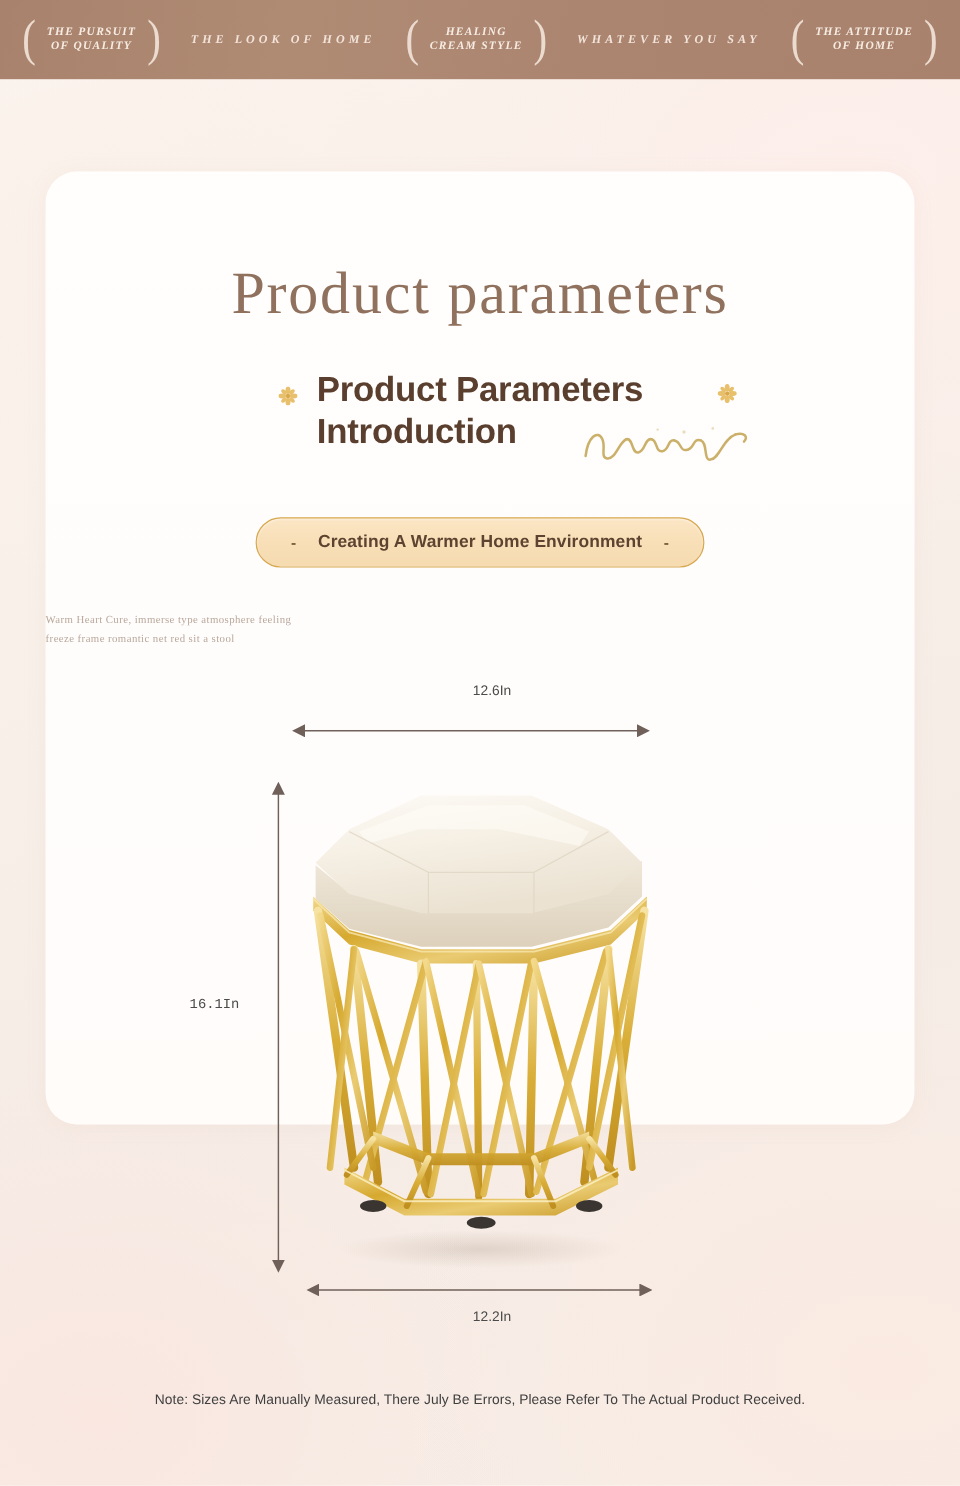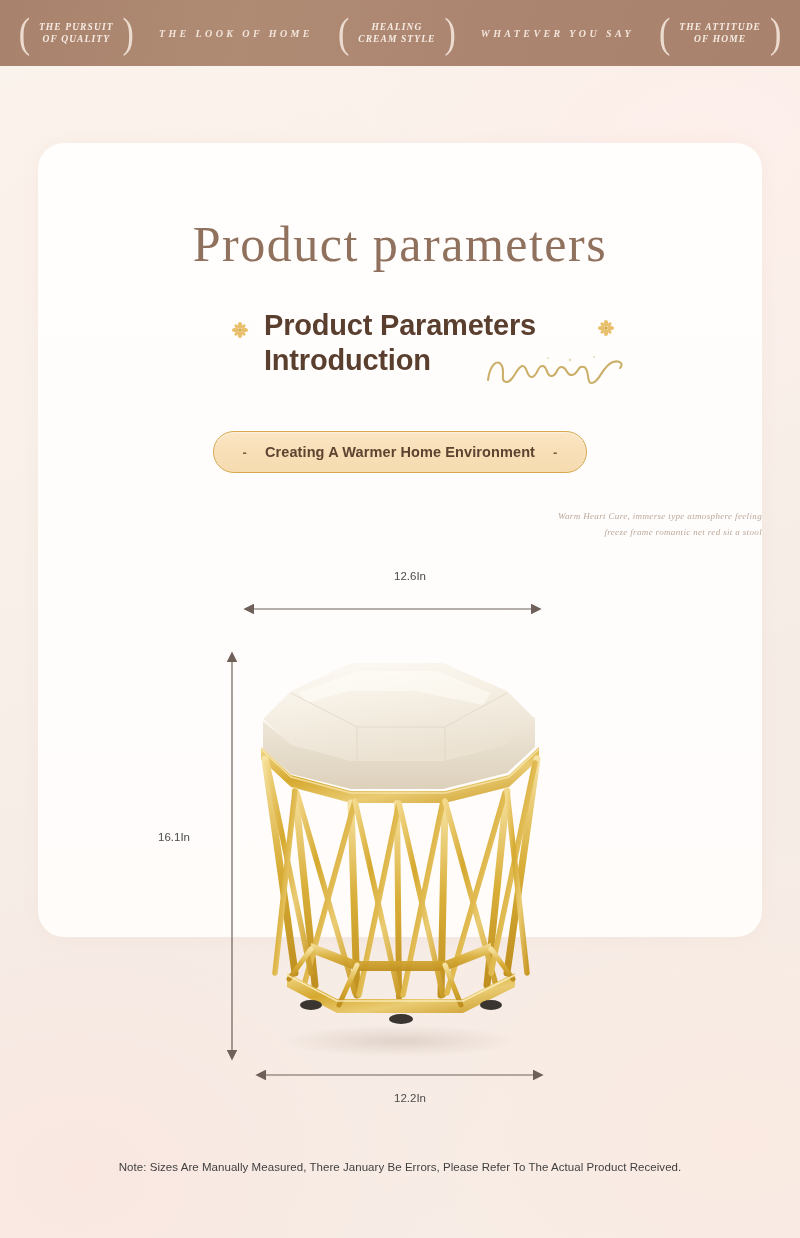--- a/index.html
+++ b/index.html
@@ -82,33 +82,33 @@
     width:374px; height:42px; border-radius:21px;
     background:linear-gradient(180deg,#fbe5c4 0%, #f8dfb7 50%, #f6dbb0 100%);
     border:1.4px solid #d7a84f;
     font-size:14.5px; font-weight:700; color:#5d4330; letter-spacing:.1px;
     box-shadow:inset 0 1px 2px rgba(255,255,255,.55);
   }
   .pill .dash { font-size:13px; color:#7d5d3c; font-weight:700; }
 
   
   .caption {
-    position:absolute; left:0; right:0; top:365px; text-align:right;
+    position:absolute; left:0; right:0; top:365px; text-align:left;
     font-family:"Liberation Serif", serif;
-    font-size:9px; line-height:16px; letter-spacing:.35px; color:#b9a79a;font-style:italic;
+    font-size:9px; line-height:16px; letter-spacing:.35px; color:#b9a79a;
   }
 
   
   .diagram { position:absolute; left:0; top:0; width:724px; height:1066px; }
   .dim-label {
     position:absolute; font-size:11.5px; color:#4b4b4b; white-space:nowrap;margin-left:20px;
   }
   .dim-top    { left:0; right:0; top:427px; text-align:center; }
   .dim-bottom { left:0; right:0; top:949px; text-align:center; }
-  .dim-left   { left:100px; top:688px; }
+  .dim-left   { left:100px; top:688px;font-family:Liberation Mono, monospace; }
 
   .stool { position:absolute; left:207px; top:500px; width:310px; height:420px; }
 
   
   .note {
     position:absolute; left:0; right:0; top:1018px; text-align:center;
     font-size:11.5px; color:#3f3f3f; letter-spacing:.05px;
   }
 </style>
 </head>
@@ -342,15 +342,15 @@
 
       <g fill="#3a3530">
         <ellipse cx="66" cy="362" rx="11" ry="5"></ellipse>
         <ellipse cx="246" cy="362" rx="11" ry="5"></ellipse>
         <ellipse cx="156" cy="376" rx="12" ry="5"></ellipse>
       </g>
     </svg>
 
   </div>
 
-  <div class="note">Note: Sizes Are Manually Measured, There January Be Errors, Please Refer To The Actual Product Received.</div>
+  <div class="note">Note: Sizes Are Manually Measured, There July Be Errors, Please Refer To The Actual Product Received.</div>
 
 </div>
 
 </body></html>

